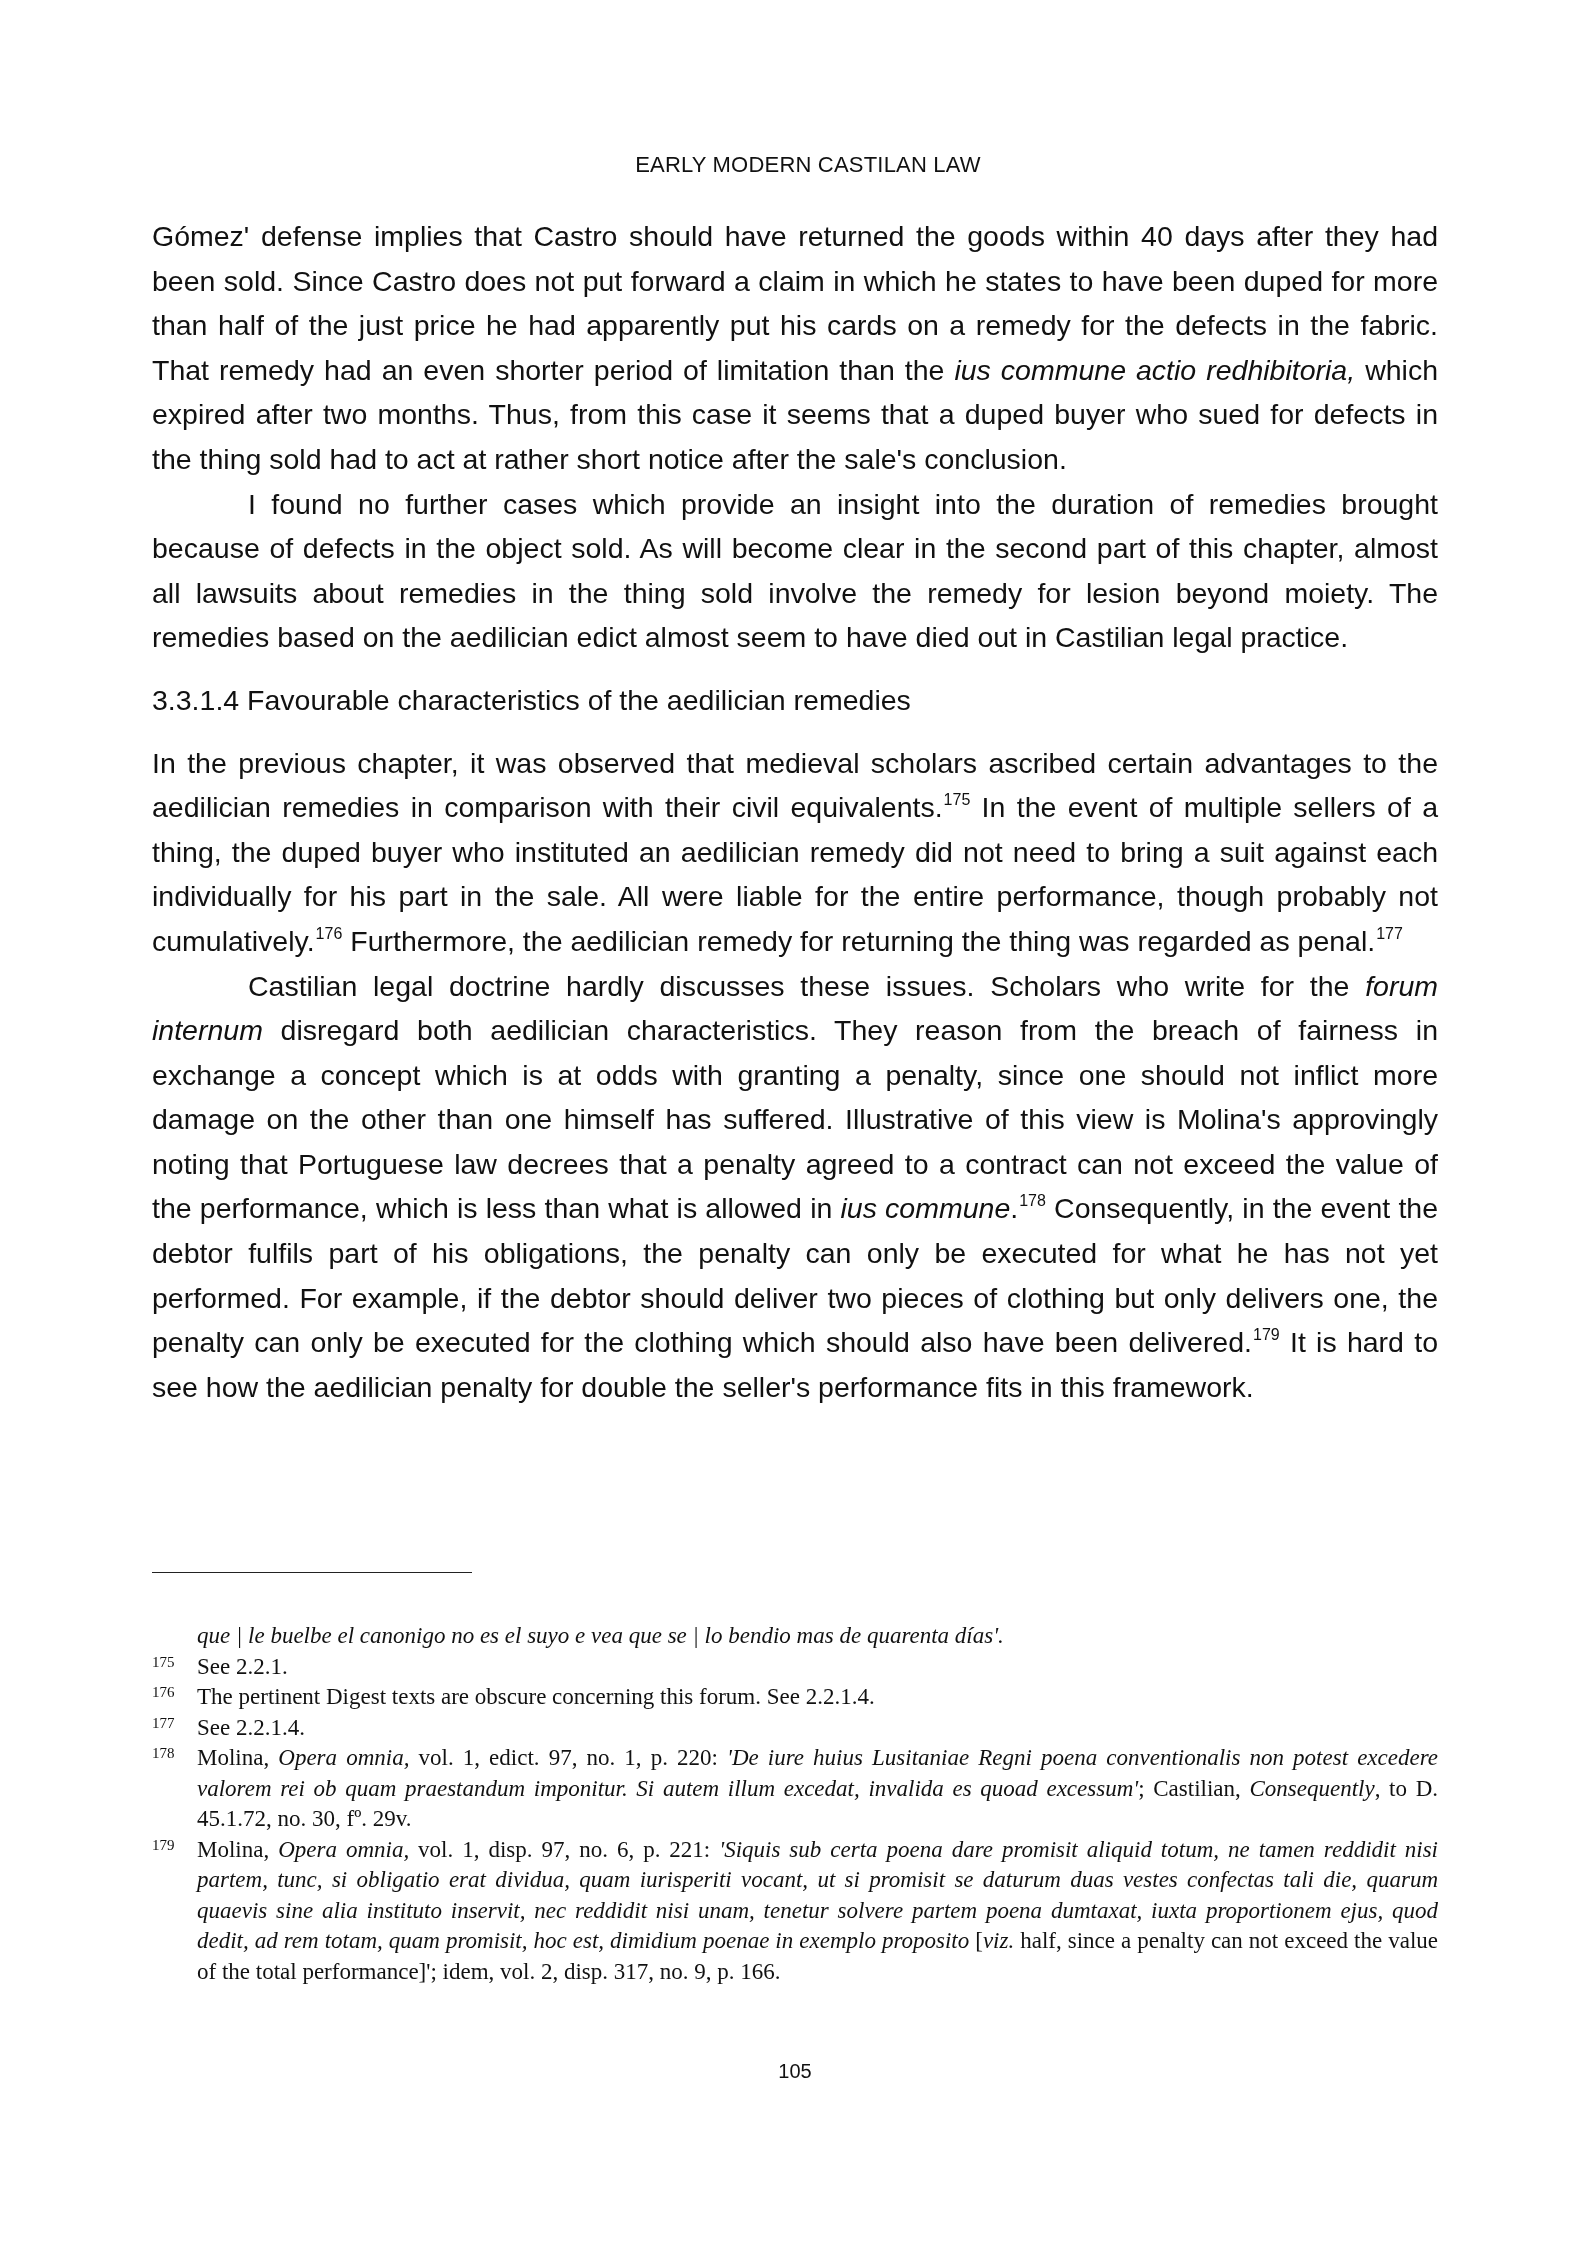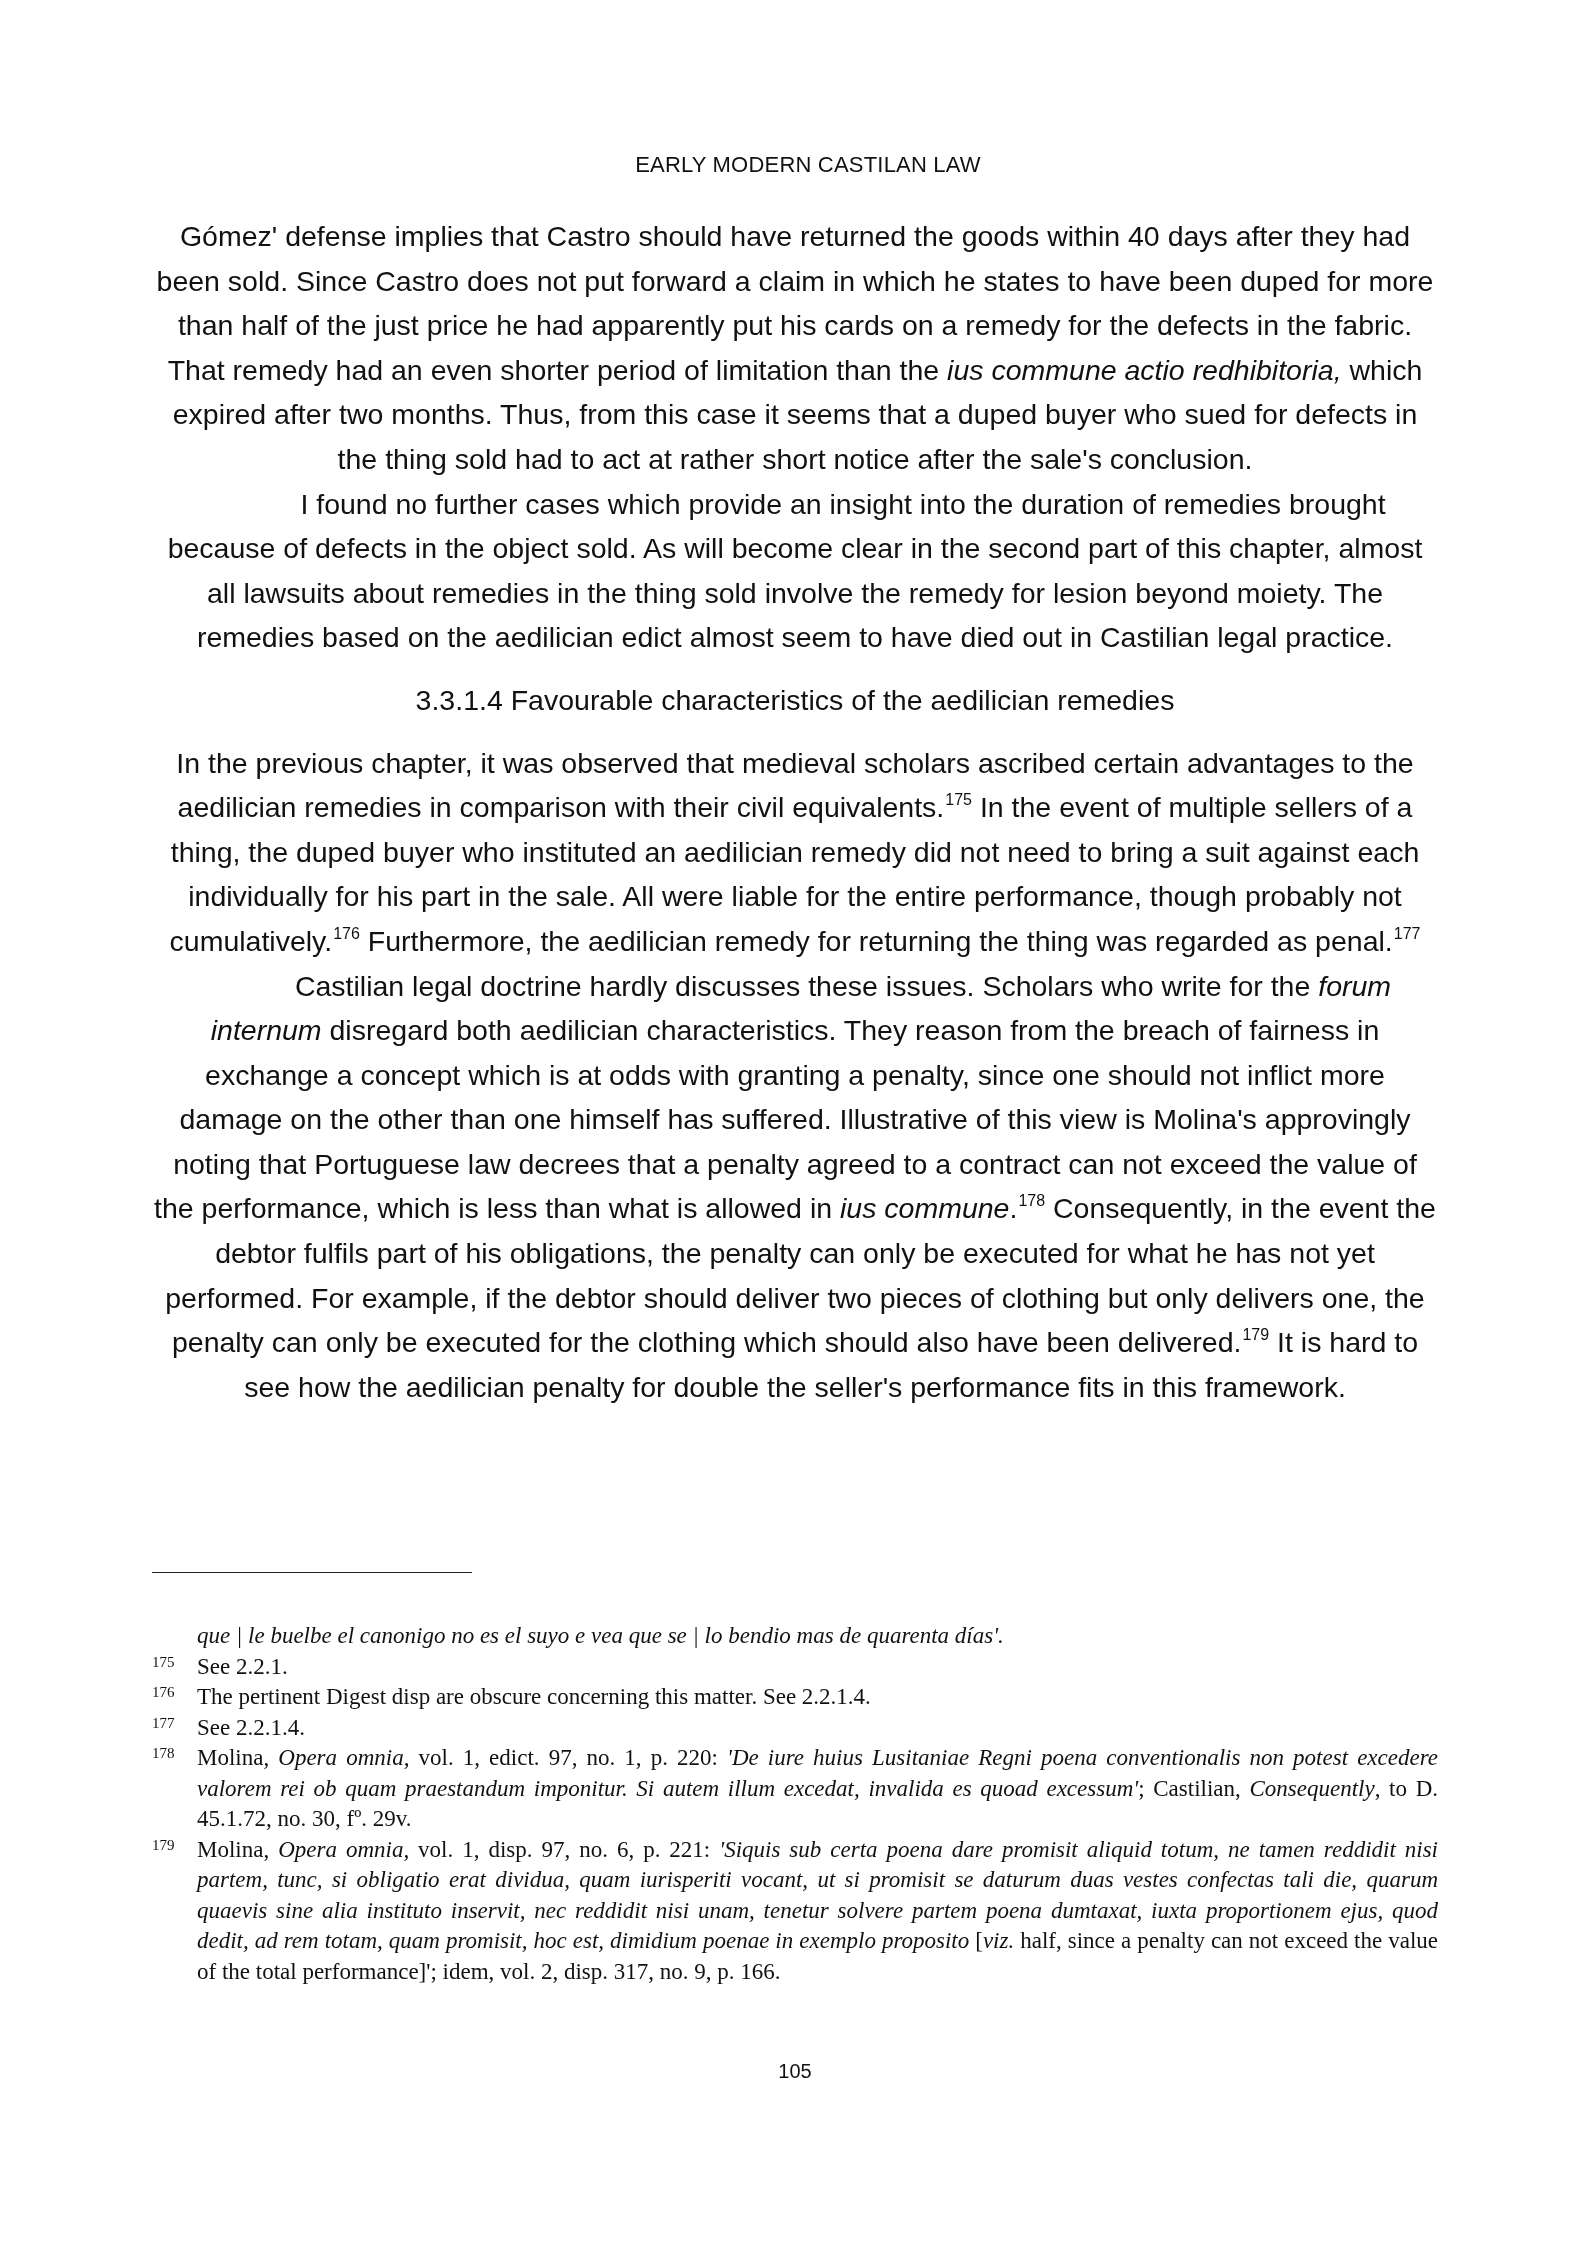--- a/index.html
+++ b/index.html
@@ -36,21 +36,20 @@
       left: 0;
       top: 214px;
       width: 1286px;
       font-size: 28.5px;
       line-height: 44.6px;
       text-align: justify;
       hyphens: none;
     }
     .body-text p {
       margin: 0;
-      text-align: center;
     }
     .body-text p.indent {
       text-indent: 96px;
     }
     .section-heading {
       margin: 18px 0 18px 0 !important;
       font-size: 28.5px;
       text-align: left;
     }
     sup.fn {
@@ -120,21 +119,21 @@
   <div class="fn-rule"></div>
 
   <div class="footnotes">
     <div class="footnote"><em>que | le buelbe el canonigo no es el suyo e vea que se | lo bendio mas de quarenta días'.</em></div>
 
     <div class="footnote">
       <span class="fn-num">175</span><span>See 2.2.1.</span>
     </div>
 
     <div class="footnote">
-      <span class="fn-num">176</span><span>The pertinent Digest disp are obscure concerning this matter. See 2.2.1.4.</span>
+      <span class="fn-num">176</span><span>The pertinent Digest texts are obscure concerning this forum. See 2.2.1.4.</span>
     </div>
 
     <div class="footnote">
       <span class="fn-num">177</span><span>See 2.2.1.4.</span>
     </div>
 
     <div class="footnote">
       <span class="fn-num">178</span><span>Molina, </span><em>Opera omnia,</em><span> vol. 1, edict. 97, no. 1, p. 220: </span><em>'De iure huius Lusitaniae Regni poena conventionalis non potest excedere valorem rei ob quam praestandum imponitur. Si autem illum excedat, invalida es quoad excessum'</em><span>; Castilian, </span><em>Consequently</em><span>, to D. 45.1.72, no. 30, fº. 29v.</span>
     </div>
 

